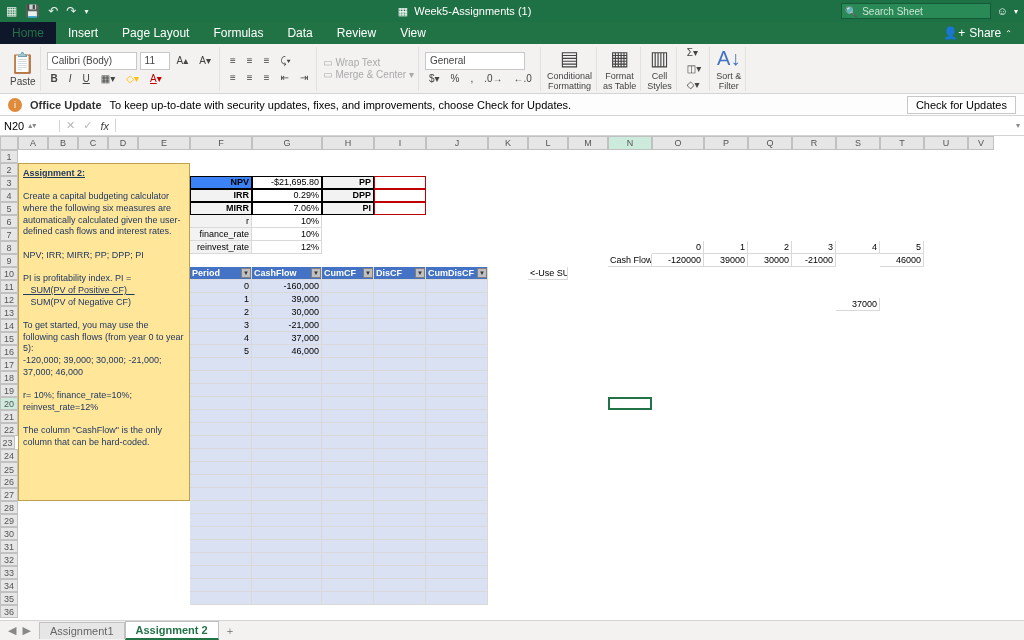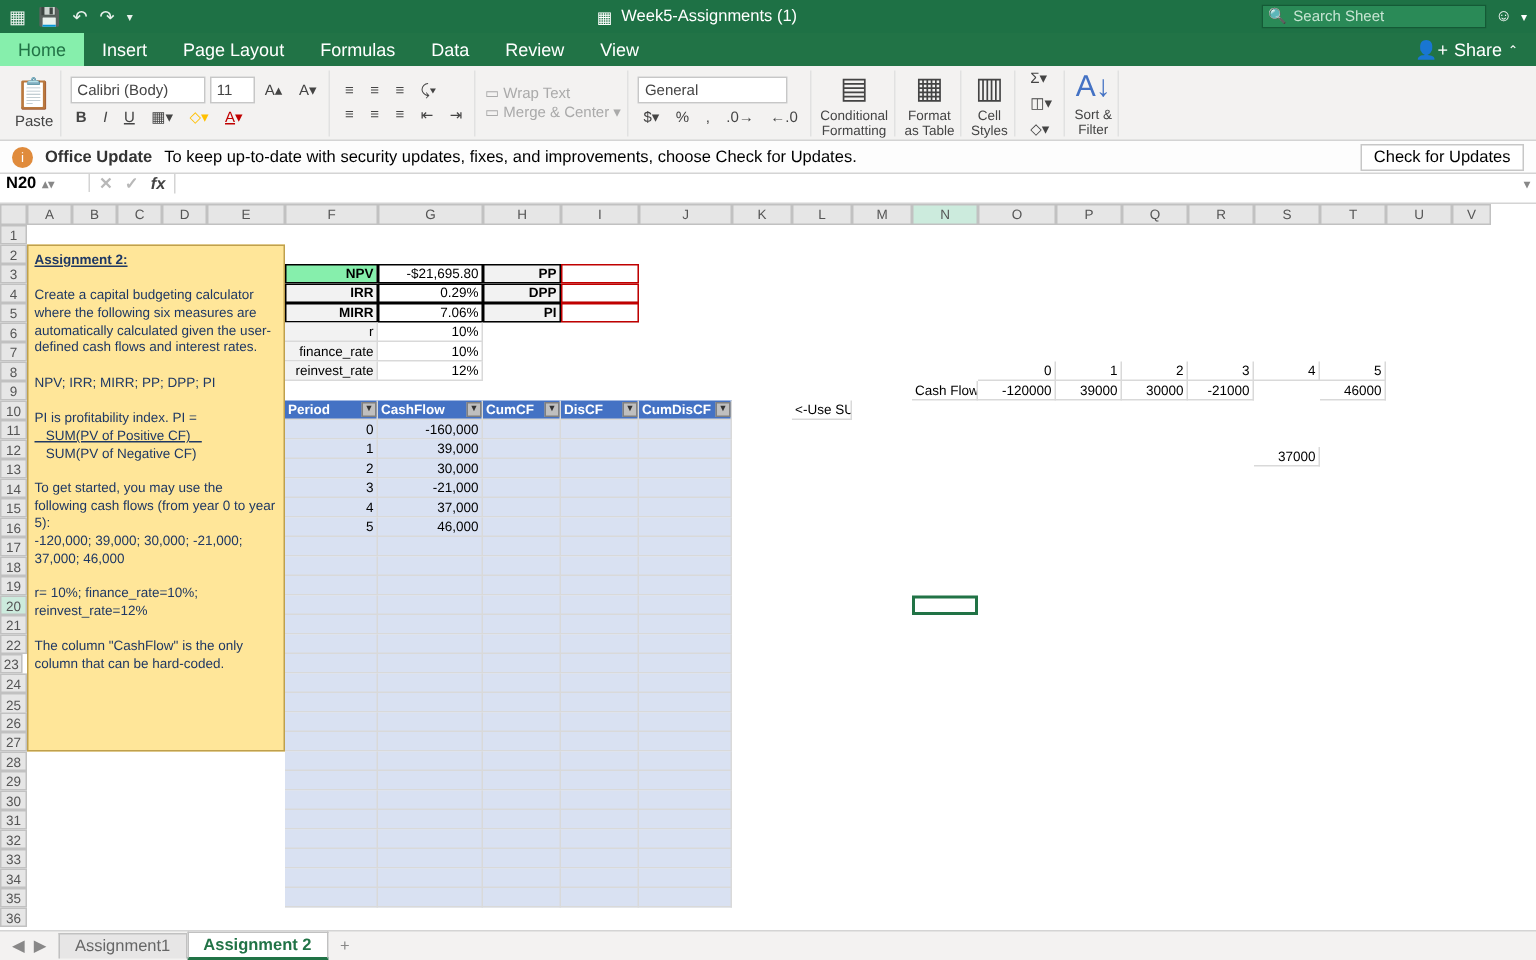--- a/index.html
+++ b/index.html
@@ -9,42 +9,42 @@
 .titlebar { background: #1e7145; height: 22px; display: flex; align-items: center; color: #fff; padding: 0 6px; }
 .titlebar .qat { display: flex; gap: 8px; align-items: center; }
 .titlebar .qat span { font-size: 12px; opacity: .9; }
 .titlebar .title { flex: 1; text-align: center; font-size: 11px; display: flex; justify-content: center; align-items: center; gap: 6px; }
 .titlebar .right { display: flex; align-items: center; gap: 6px; }
 .search-box { background: #2a8a57; border: 1px solid #145a36; height: 16px; width: 150px; display: flex; align-items: center; padding: 0 4px; color: #c7e5d3; gap: 4px; font-size: 10px; }
 
 
 .ribbon-tabs { background: #217346; height: 22px; display: flex; align-items: stretch; color: #fff; }
 .ribbon-tabs .tab { padding: 0 12px; display: flex; align-items: center; font-size: 12px; cursor: pointer; }
-.ribbon-tabs .tab.active { background: #86efac; color: #217346; }
+.ribbon-tabs .tab.active { background: #0f172a; color: #217346; }
 .ribbon-tabs .spacer { flex: 1; }
 .ribbon-tabs .share { padding: 0 12px; display: flex; align-items: center; font-size: 12px; gap: 4px; }
 
 
 .ribbon { background: #f3f2f1; border-bottom: 1px solid #d4d4d4; height: 50px; display: flex; align-items: center; padding: 2px 6px; gap: 2px; font-size: 10px; color: #444; }
 .ribbon .group { display: flex; flex-direction: column; align-items: center; gap: 1px; padding: 0 4px; border-right: 1px solid #e1e1e1; height: 44px; justify-content: center; }
 .ribbon .inline { display: flex; align-items: center; gap: 3px; }
 .ribbon .btn { border: 1px solid transparent; padding: 1px 3px; color: #444; }
 .ribbon .dd { border: 1px solid #c7c7c7; background: #fff; height: 18px; display: flex; align-items: center; padding: 0 4px; font-size: 10px; }
 .ribbon .icon-lg { font-size: 20px; }
 .grey { color: #aaa; }
 
 
 .update-bar { background: #fdfdfd; border-bottom: 1px solid #d4d4d4; height: 22px; display: flex; align-items: center; padding: 0 8px; font-size: 11px; gap: 8px; }
 .update-bar .badge { width: 14px; height: 14px; border-radius: 50%; background: #e08b3c; color: #fff; display: inline-flex; align-items: center; justify-content: center; font-size: 9px; }
 .update-bar .title { font-weight: bold; color: #333; }
 .update-bar .spacer { flex: 1; }
 .update-bar button { background: #fff; border: 1px solid #c7c7c7; padding: 2px 8px; font-size: 11px; }
 
 
-.fx-bar { height: 20px; border-bottom: 1px solid #d4d4d4; display: flex; align-items: flex-start; font-size: 11px; font-weight: bold; }
+.fx-bar { height: 20px; border-bottom: 1px solid #d4d4d4; display: flex; align-items: center; font-size: 11px; }
 .fx-bar .name { width: 60px; border-right: 1px solid #d4d4d4; display: flex; align-items: center; padding: 0 4px; }
 .fx-bar .name .dd { color: #888; font-size: 8px; padding-left: 4px; }
 .fx-bar .fx-icons { display: flex; align-items: center; padding: 0 6px; color: #b8b8b8; gap: 8px; border-right: 1px solid #d4d4d4; }
 .fx-bar .fx-input { flex: 1; padding: 0 4px; display: flex; align-items: center; }
 
 
 .grid-wrap { position: relative; height: 484px; overflow: hidden; }
 .grid { position: relative; }
 .colhdr, .rowhdr, .corner { background: #e6e6e6; border: 1px solid #c1c1c1; font-size: 9px; display: flex; align-items: center; justify-content: center; color: #555; position: absolute; }
 .cell { position: absolute; border-right: 1px solid #d9d9d9; border-bottom: 1px solid #d9d9d9; font-size: 9px; padding: 0 2px; display: flex; align-items: center; overflow: hidden; white-space: nowrap; }
@@ -274,21 +274,21 @@
       <div class="rowhdr" style="left: 0px; top: 404px; width: 18px; height: 13px;">31</div>
       <div class="rowhdr" style="left: 0px; top: 417px; width: 18px; height: 13px;">32</div>
       <div class="rowhdr" style="left: 0px; top: 430px; width: 18px; height: 13px;">33</div>
       <div class="rowhdr" style="left: 0px; top: 443px; width: 18px; height: 13px;">34</div>
       <div class="rowhdr" style="left: 0px; top: 456px; width: 18px; height: 13px;">35</div>
       <div class="rowhdr" style="left: 0px; top: 469px; width: 18px; height: 13px;">36</div>
       <div class="note-box" style="left: 18px; top: 27px; width: 172px; height: 338px;"><div class="title">Assignment 2:</div><br>
 Create a capital budgeting calculator where the following six measures are automatically calculated given the user-defined cash flows and interest rates.<br><br>NPV; IRR; MIRR; PP; DPP; PI<br><br>PI is profitability index. PI =<br>
 <span class="ul">&nbsp;&nbsp;&nbsp;SUM(PV of Positive CF)&nbsp;&nbsp;&nbsp;</span><br>
 &nbsp;&nbsp;&nbsp;SUM(PV of Negative CF)<br><br>To get started, you may use the following cash flows (from year 0 to year 5):<br>-120,000; 39,000; 30,000; -21,000; 37,000; 46,000<br><br>r= 10%; finance_rate=10%; reinvest_rate=12%<br><br>The column "CashFlow" is the only column that can be hard-coded.</div>
-      <div class="cell right bold thick-border" style="left: 190px; top: 40px; width: 62px; height: 13px; background: #86efac;">NPV</div>
+      <div class="cell right bold thick-border" style="left: 190px; top: 40px; width: 62px; height: 13px; background: #3b82f6;">NPV</div>
       <div class="cell right thick-border" style="left: 252px; top: 40px; width: 70px; height: 13px;">-$21,695.80</div>
       <div class="cell right bold thick-border" style="left: 322px; top: 40px; width: 52px; height: 13px; background: rgb(242, 242, 242);">PP</div>
       <div class="cell red-border" style="left: 374px; top: 40px; width: 52px; height: 13px;"></div>
       <div class="cell right bold thick-border" style="left: 190px; top: 53px; width: 62px; height: 13px; background: rgb(242, 242, 242);">IRR</div>
       <div class="cell right thick-border" style="left: 252px; top: 53px; width: 70px; height: 13px;">0.29%</div>
       <div class="cell right bold thick-border" style="left: 322px; top: 53px; width: 52px; height: 13px; background: rgb(242, 242, 242);">DPP</div>
       <div class="cell red-border" style="left: 374px; top: 53px; width: 52px; height: 13px;"></div>
       <div class="cell right bold thick-border" style="left: 190px; top: 66px; width: 62px; height: 13px; background: rgb(242, 242, 242);">MIRR</div>
       <div class="cell right thick-border" style="left: 252px; top: 66px; width: 70px; height: 13px; padding-left: 14px;">7.06%</div>
       <div class="cell right bold thick-border" style="left: 322px; top: 66px; width: 52px; height: 13px; background: rgb(242, 242, 242);">PI</div>

